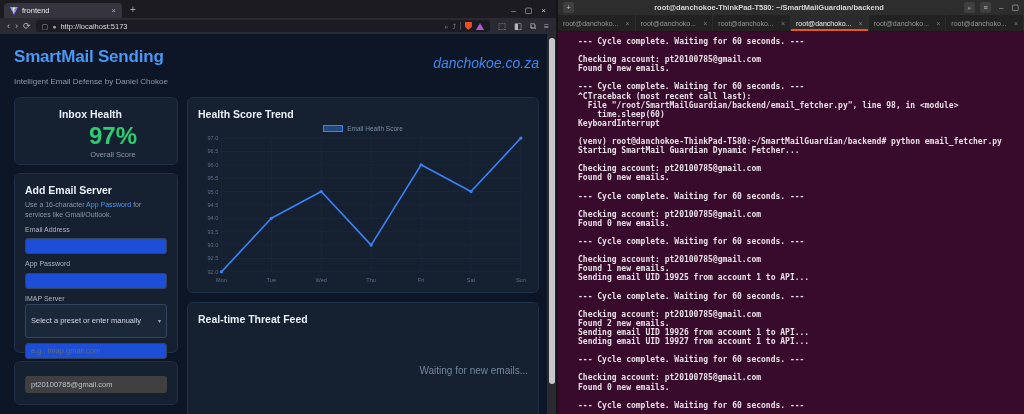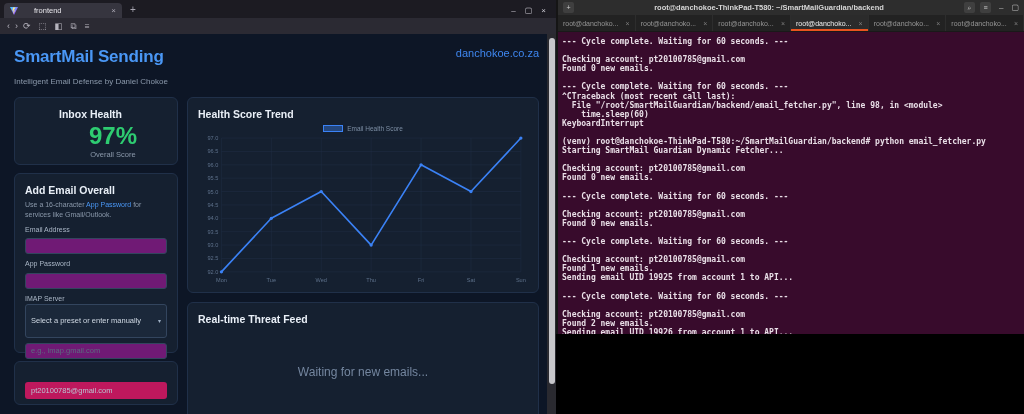--- a/index.html
+++ b/index.html
@@ -2,21 +2,21 @@
 <html><head>
 <meta charset="utf-8">
 <style>
   * { margin:0; padding:0; box-sizing:border-box; }
   html,body { width:1024px; height:414px; overflow:hidden; background:#000; }
   body { display:flex; font-family:"Liberation Sans", sans-serif; }
 
   
   .browser { width:556px; height:414px; display:flex; flex-direction:column; flex:none; }
   .bt-tabbar { height:18px; background:#1c1b22; display:flex; align-items:flex-end; padding:0 4px; }
-  .bt-tab { height:15px; width:118px; background:#36353f; border-radius:4px 4px 0 0; display:flex; align-items:center; gap:16px; padding:0 6px; margin-bottom:0; }
+  .bt-tab { height:15px; width:118px; background:#36353f; border-radius:4px 4px 0 0; display:flex; align-items:center; gap:4px; padding:0 6px; margin-bottom:0; }
   .bt-tab-title { font-size:7.5px; color:#e6e5ea; flex:1; white-space:nowrap; overflow:hidden; }
   .bt-close, .bt-plus { font-size:8px; color:#a9a7b2; line-height:1; }
   .bt-plus { margin:0 0 3px 8px; font-size:10px; }
   .win-controls { margin-left:auto; display:flex; gap:9px; align-items:center; padding:0 6px 3px 0; }
   .win-controls span { font-size:8px; color:#c9c7d0; line-height:1; }
 
   .bt-navbar { height:16px; background:#2b2a33; display:flex; align-items:center; gap:5px; padding:0 7px; }
   .nav-ico { font-size:9px; color:#b6b4be; line-height:1; }
   .urlbar { flex:1; height:12px; background:#1c1b22; border-radius:3px; display:flex; align-items:center; gap:4px; padding:0 6px; }
   .url-ico { font-size:7px; color:#9b99a4; line-height:1; }
@@ -28,71 +28,71 @@
   .chrome-ico { font-size:8.5px; color:#b6b4be; line-height:1; margin-left:3px; }
 
   .viewport { height:380px; background:#0d1626; position:relative; overflow:hidden; }
   .scrollbar { position:absolute; right:0; top:0; width:9px; height:100%; background:#2a2a30; }
   .scroll-thumb { position:absolute; top:4px; left:1.5px; width:6px; height:346px; background:#c7c7cb; border-radius:3px; }
 
   .page { position:absolute; left:0; right:9px; top:0; bottom:0; padding:13px 8px 0 14px; }
   .page-header { display:flex; justify-content:space-between; align-items:flex-start; }
   .app-title { font-size:17px; font-weight:bold; color:#4a97f5; letter-spacing:-0.2px; }
   .app-subtitle { font-size:8px; color:#8b99ab; margin-top:10px; }
-  .site-link { font-size:11px; color:#3f87f0; margin-top:0; }
+  .site-link { font-size:14px; color:#3f87f0; margin-top:8px;font-style:italic; }
 
   .main { display:flex; gap:9px; margin-top:11px; align-items:flex-start; height:100%; }
   .col-left { width:164px; flex:none; display:flex; flex-direction:column; gap:8px; }
   .col-right { flex:1; min-width:0; display:flex; flex-direction:column; gap:9px; height:100%; }
 
   .card { background:#152030; border:1px solid #203049; border-radius:6px; padding:10px; }
   .card h2 { font-size:10.5px; font-weight:bold; color:#e9eff7; }
 
   .health-card { height:68px;padding-left:44px; }
   .score { text-align:center; font-size:24px; font-weight:bold; color:#2ecc71; margin-top:4px; line-height:1; }
   .score-caption { text-align:center; font-size:7.5px; color:#8b99ab; margin-top:2px; }
 
   .add-card { height:180px; }
   .help { font-size:7px; color:#8b99ab; line-height:1.4; margin-top:4px; }
   .help a { color:#4a97f5; text-decoration:none; }
   .field-label { font-size:7px; color:#aab6c6; margin:6px 0 2px; }
-  .tinput { width:100%; height:16px; background:#701a75; border:1px solid #33455e; border-radius:3px; font-size:7.5px; color:#cfd8e3; padding:0 5px; outline:none; }
+  .tinput { width:100%; height:16px; background:#1d4ed8; border:1px solid #33455e; border-radius:3px; font-size:7.5px; color:#cfd8e3; padding:0 5px; outline:none; }
   .tinput::placeholder { color:#5c6b80; }
   .fselect { width:100%; height:28px; background:#1b283a; border:1px solid #33455e; border-radius:3px; display:flex; align-items:center; justify-content:space-between; padding:16px 5px; font-size:7.5px; color:#cfd8e3; }
   .fselect .chev { font-size:6px; color:#9fb0c4; }
   .hint-input { margin-top:5px; }
   .add-btn { width:100%; height:19px; background:#2563eb; border:none; border-radius:4px; color:#fff; font-size:14px; font-weight:bold; margin-top:8px; font-family:"Liberation Sans", sans-serif; }
 
   .managed-card { height:44px; }
-  .account-row { margin-top:10px; background:#be185d; border-radius:3px; padding:4px 6px; font-size:7.5px; color:#b9c4d2; }
+  .account-row { margin-top:4px; background:#404040; border-radius:3px; padding:4px 6px; font-size:7.5px; color:#b9c4d2; }
 
   .chart-card { height:196px; flex:none; }
   .legend-row { display:flex; align-items:center; justify-content:center; gap:4px; margin:5px 0 1px; }
   .legend-swatch { width:20px; height:7px; background:rgba(59,130,246,0.40); border:1px solid #3b82f6; }
   .legend-label { font-size:6.5px; color:#7d8ea4; }
   .chart-svg { width:100%; height:152px; display:block; }
   .tick { font-size:5.5px; fill:#5d708a; font-family:"Liberation Sans", sans-serif; }
 
   .threat-card { flex:1; min-height:150px; }
-  .threat-empty { text-align:center; font-size:12px; color:#74869f; margin-top:40px; }
+  .threat-empty { text-align:right; font-size:10px; color:#74869f; margin-top:40px; }
 
   
-  .terminal { width:468px; height:334px; display:flex; flex-direction:column; flex:none; border-left:2px solid #151515; }
+  .terminal { width:468px; height:414px; display:flex; flex-direction:column; flex:none; border-left:2px solid #151515; }
   .t-titlebar { height:15px; background:#2d2d2d; display:flex; align-items:center; gap:5px; padding:0 5px; }
   .t-btn { width:11px; height:11px; background:#3f3f3f; border-radius:2px; display:flex; align-items:center; justify-content:center; font-size:7px; color:#cfcfcf; line-height:1; flex:none; }
   .t-title { flex:1; text-align:center; font-size:7.5px; font-weight:bold; color:#d6d6d6; white-space:nowrap; overflow:hidden; }
   .t-winctl { font-size:8px; color:#bdbdbd; line-height:1; margin-left:3px; }
 
   .t-tabbar { height:17px; background:#222222; display:flex; border-bottom:1px solid #191919; }
   .t-tab { flex:1; min-width:0; display:flex; align-items:center; gap:3px; padding:0 5px; font-size:7px; color:#969696; border-right:1px solid #2d2d2d; }
   .t-tab-label { flex:1; white-space:nowrap; overflow:hidden; }
   .t-tab-close { font-size:7px; color:#7e7e7e; }
   .t-tab.active { color:#f1f1f1; background:#2b2b2b; box-shadow:inset 0 -2px 0 #e95420; }
 
-  .t-content { flex:1; background:#380b2c; padding:5px 4px; overflow:hidden; }
+  .t-content { flex:1; background:#380b2c; padding:5px 20px; overflow:hidden; }
   .t-content pre { font-family:"DejaVu Sans Mono", monospace; font-size:8px; line-height:9.1px; font-weight:bold; color:#e9dfe7; white-space:pre; }
 </style>
 </head>
 <body>
 
 <div class="browser">
   <div class="bt-tabbar">
     <div class="bt-tab">
       <svg width="8" height="8" viewBox="0 0 8 8">
         <defs>
@@ -112,20 +112,31 @@
       <span>–</span>
       <span>▢</span>
       <span>×</span>
     </div>
   </div>
 
   <div class="bt-navbar">
     <span class="nav-ico">‹</span>
     <span class="nav-ico">›</span>
     <span class="nav-ico">⟳</span>
+    <div class="urlbar">
+      <span class="url-ico">▢</span>
+      <span class="url-ico">●</span>
+      <span class="url-text">http://localhost:5173</span>
+      <span class="url-spacer"></span>
+      <span class="url-ico">⌕</span>
+      <span class="url-ico">⤴</span>
+      <span class="url-divider"></span>
+      <span class="ublock"></span>
+      <span class="ext-tri"></span>
+    </div>
     <span class="chrome-ico">⬚</span>
     <span class="chrome-ico">◧</span>
     <span class="chrome-ico">⧉</span>
     <span class="chrome-ico">≡</span>
   </div>
 
   <div class="viewport">
     <div class="page">
       <div class="page-header">
         <div>
@@ -137,21 +148,21 @@
 
       <div class="main">
         <div class="col-left">
           <div class="card health-card">
             <h2>Inbox Health</h2>
             <div class="score">97%</div>
             <div class="score-caption">Overall Score</div>
           </div>
 
           <div class="card add-card">
-            <h2>Add Email Overall</h2>
+            <h2>Add Email Server</h2>
             <div class="help"><span>Use a 16-character </span><a href="#">App Password</a><span> for services like Gmail/Outlook.</span></div>
             <div class="field-label">Email Address</div>
             <input class="tinput" type="text" style="">
             <div class="field-label">App Password</div>
             <input class="tinput" type="password" style="">
             <div class="field-label">IMAP Server</div>
             <div class="fselect">
               <span>Select a preset or enter manually</span>
               <span class="chev">▾</span>
             </div>

